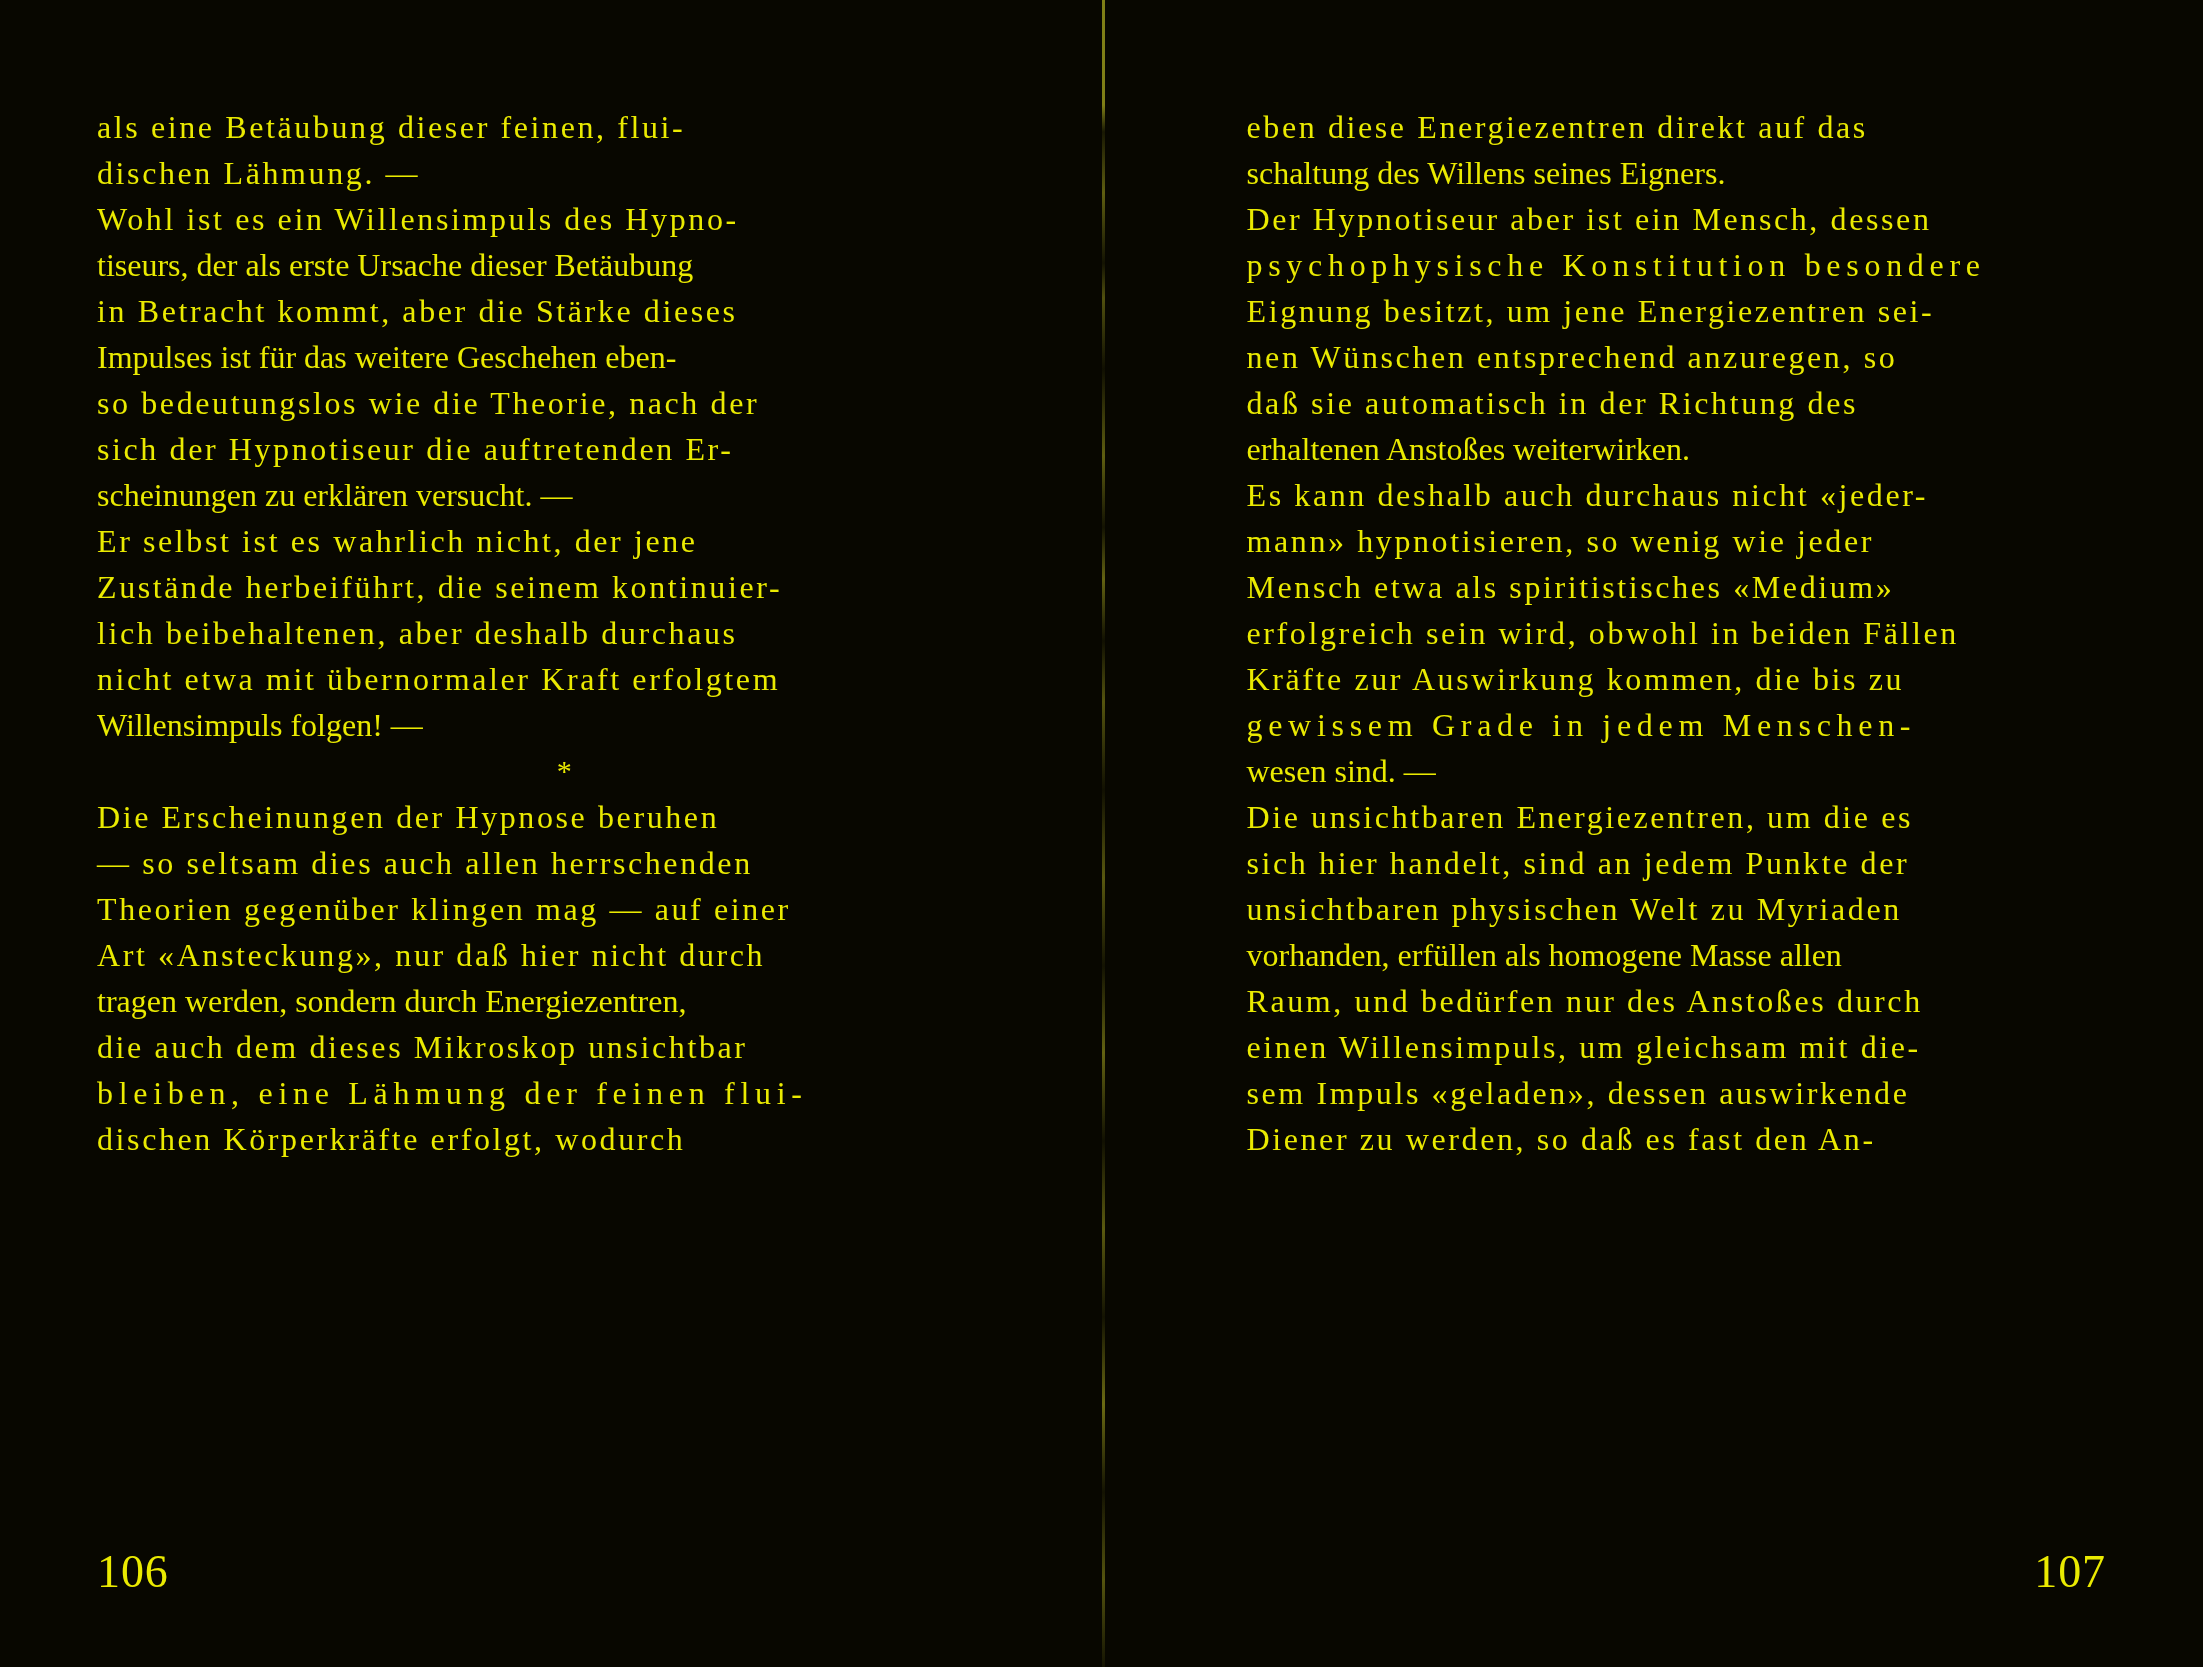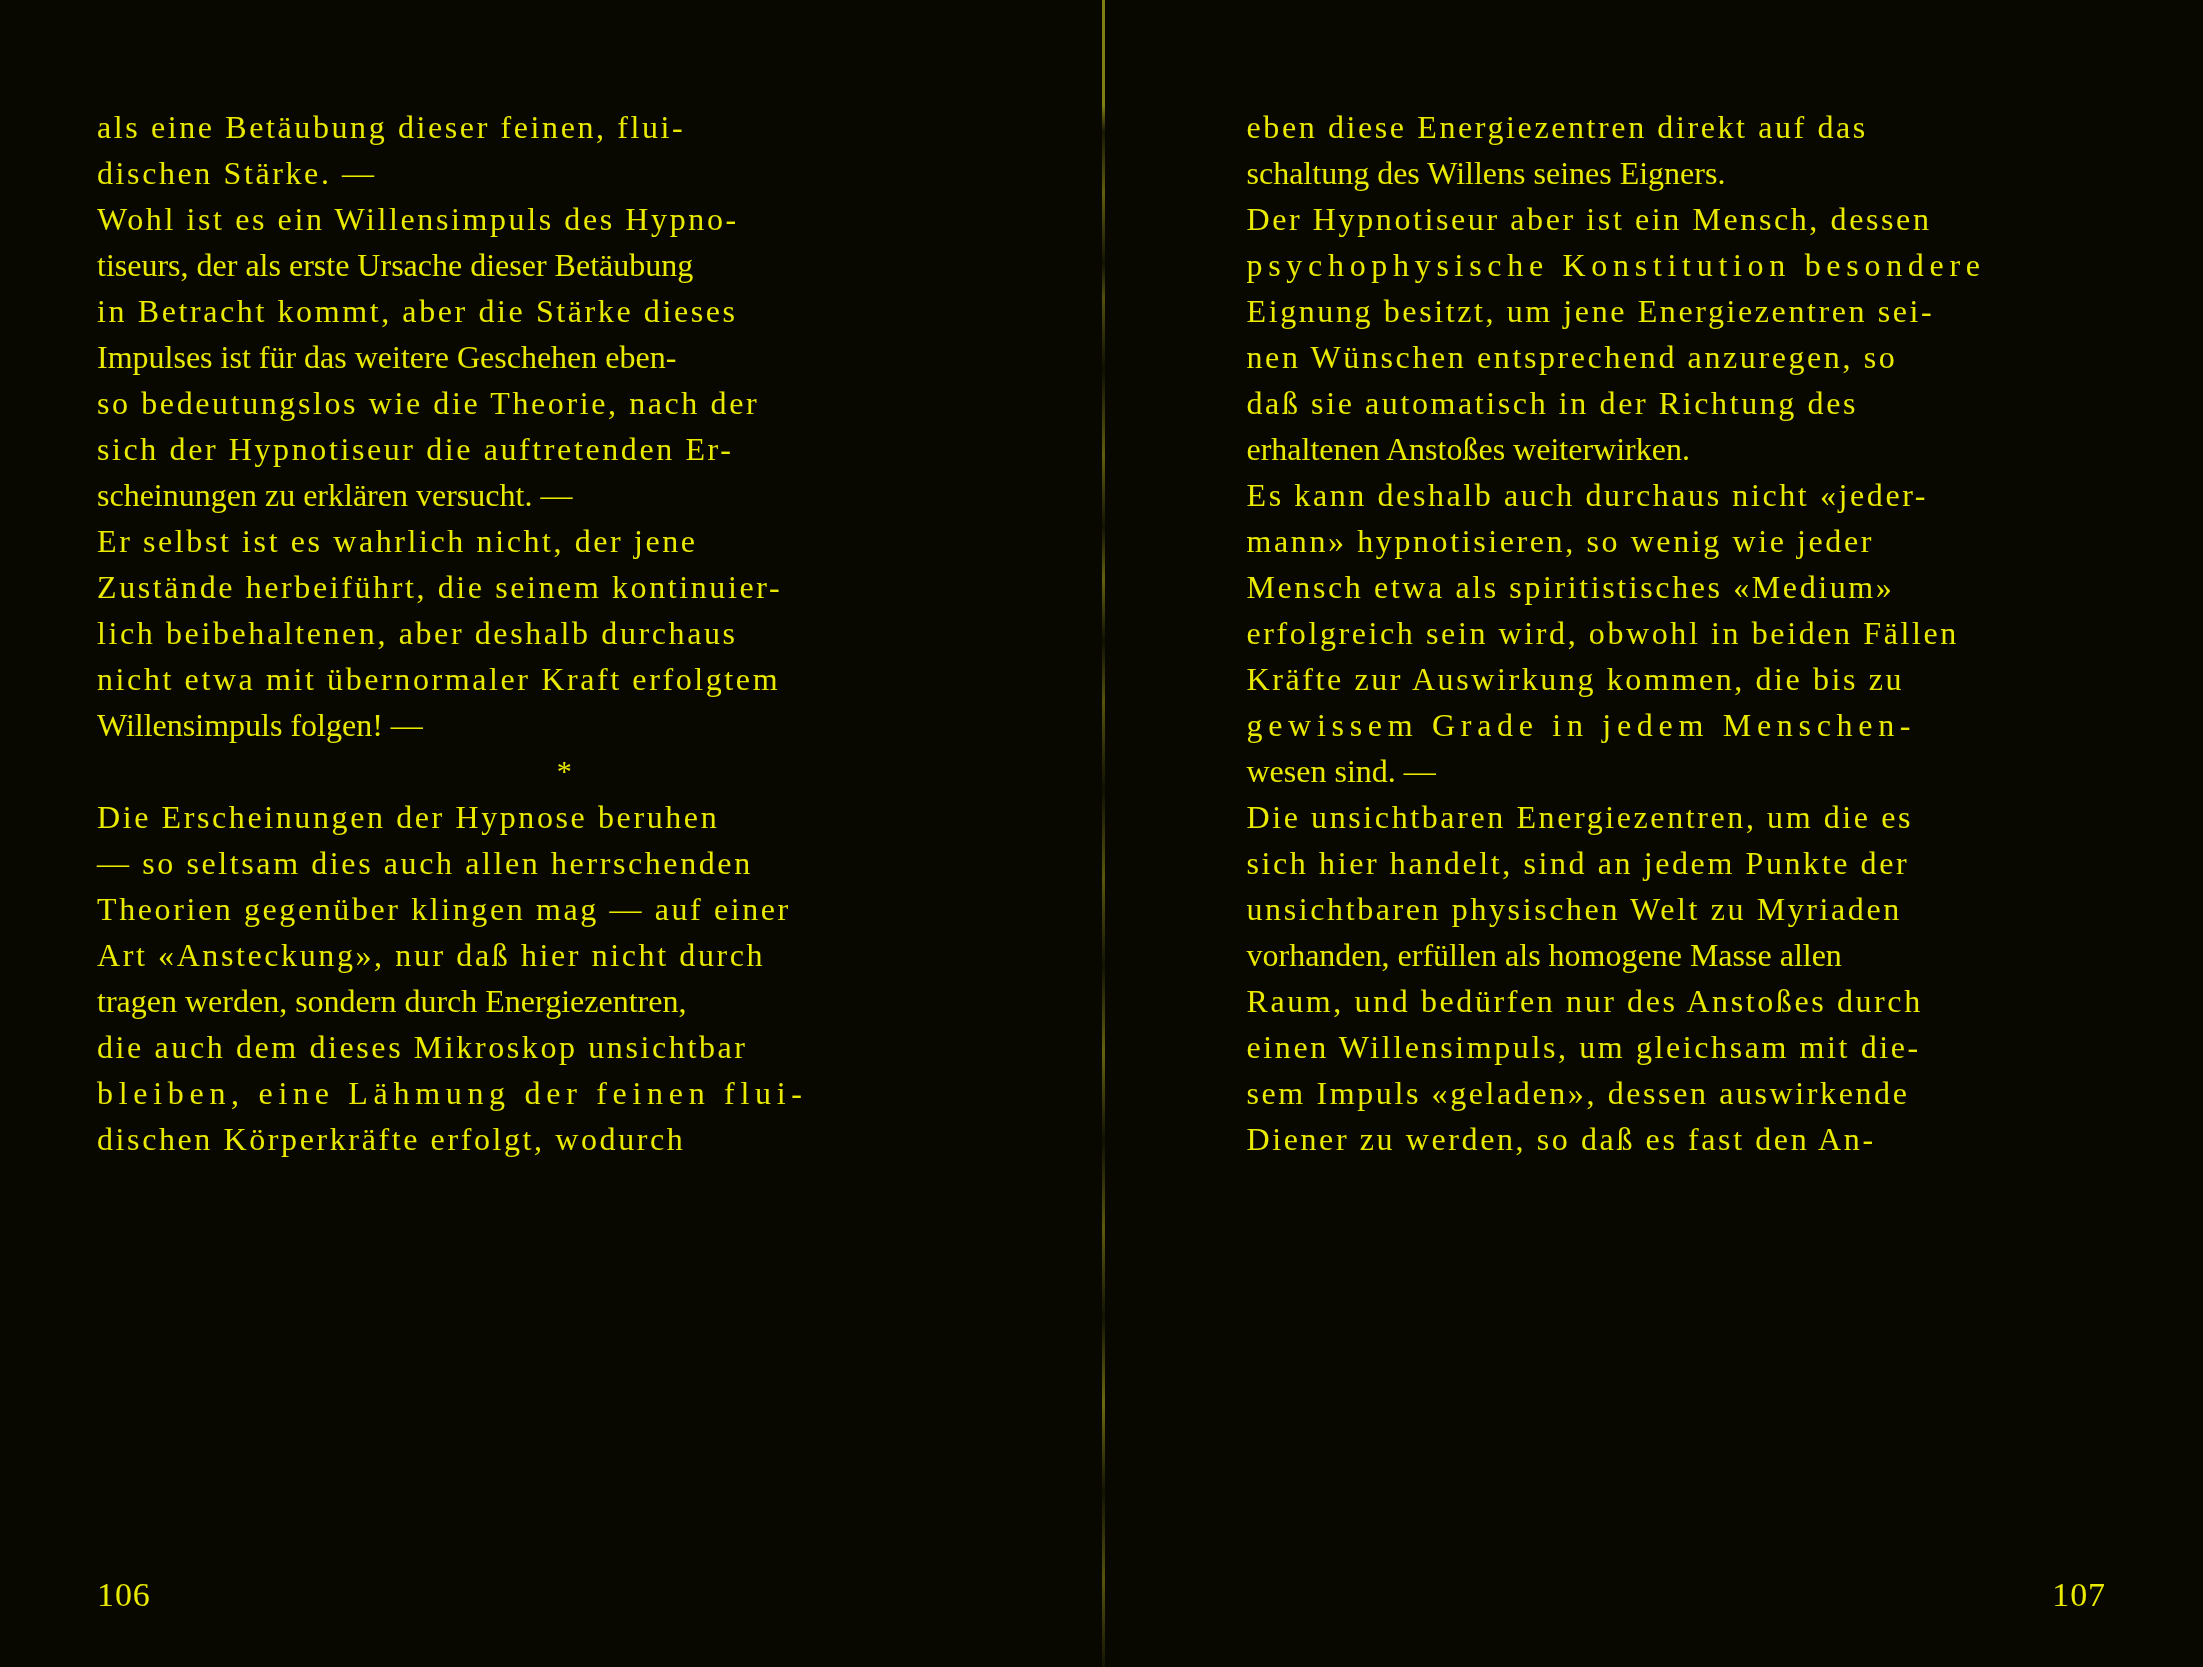--- a/index.html
+++ b/index.html
@@ -86,40 +86,40 @@
   }
   .sep {
     text-align: center;
     font-size: 30px;
     line-height: 46px;
     margin: 0;
     color: #eaea00;
   }
   .folio {
     position: absolute;
-    bottom: 54px;
-    font-size: 34px;
+    bottom: 70px;
+    font-size: 46px;
     color: #eaea00;
     letter-spacing: 0.9px;
   }
   .folio-left { left: 97px; }
   .folio-right { right: 97px; }
   .sp-wide { letter-spacing: 5.7px; }
   .sp-mid { letter-spacing: 2.6px; }
 </style>
 </head>
 <body>
 
 <div class="page-spread">
 
   <div class="page page-left">
     <div class="text-block">
       <div class="para">
         <span class="line sp-mid">als eine Betäubung dieser feinen, flui-</span>
-        <span class="line sp-mid">dischen Stärke. —</span>
+        <span class="line sp-mid">dischen Lähmung. —</span>
       </div>
       <div class="para">
         <span class="line sp-mid">Wohl ist es ein Willensimpuls des Hypno-</span>
         <span class="line">tiseurs, der als erste Ursache dieser Betäubung</span>
         <span class="line sp-mid">in Betracht kommt, aber die Stärke dieses</span>
         <span class="line">Impulses ist für das weitere Geschehen eben-</span>
         <span class="line sp-mid">so bedeutungslos wie die Theorie, nach der</span>
         <span class="line sp-mid">sich der Hypnotiseur die auftretenden Er-</span>
         <span class="line">scheinungen zu erklären versucht. —</span>
       </div>

